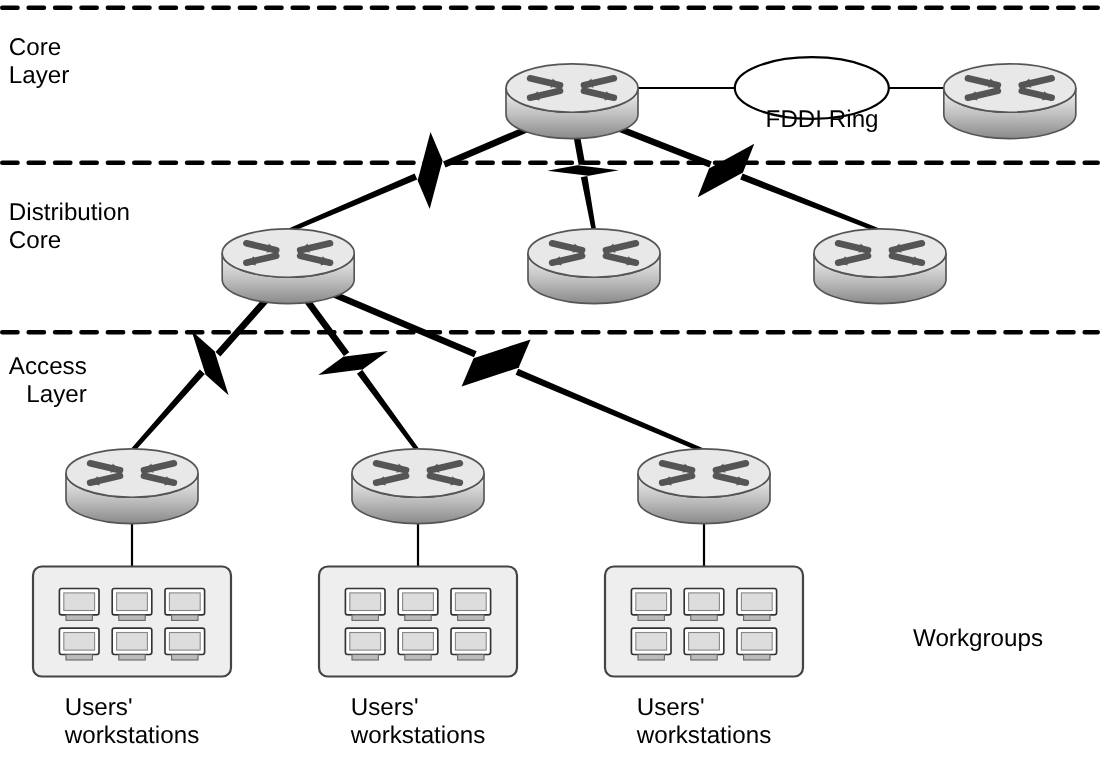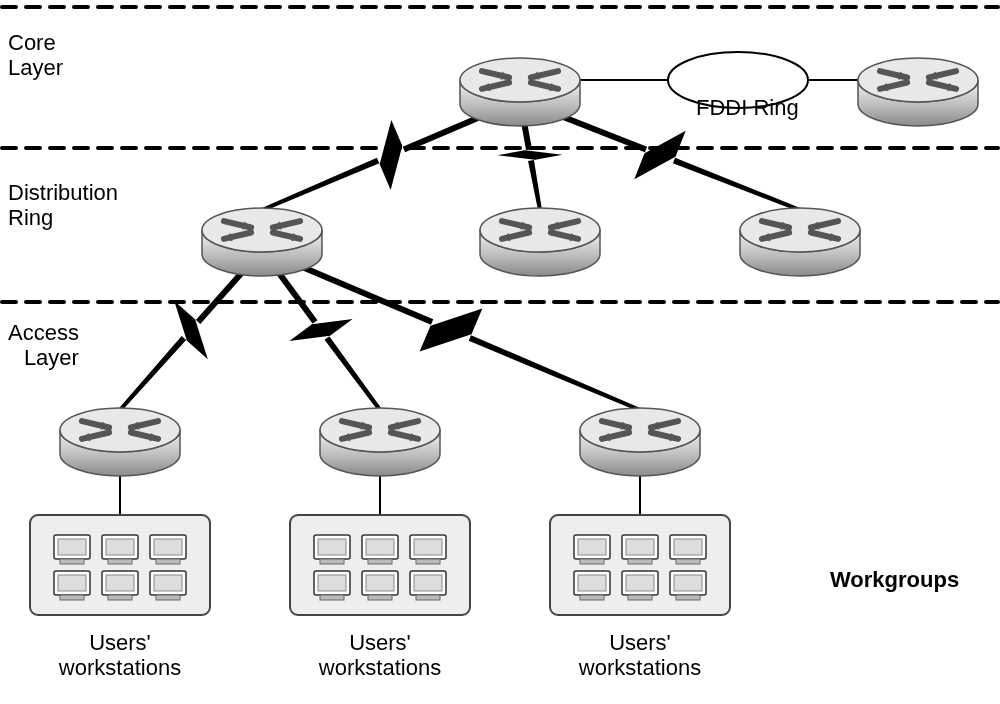--- a/index.html
+++ b/index.html
@@ -1,20 +1,20 @@
 <!DOCTYPE html>
 <html><head>
 <meta charset="utf-8">
 <style>
   html,body{margin:0;padding:0;background:#fff;font-family:Arial,Helvetica,sans-serif}
   .stage{position:relative;width:1000px;height:704px}
   svg{position:absolute;left:0;top:0}
   .lbl{position:absolute;font-size:22px;color:#000;line-height:1.15}
-  .lbl.b{font-weight:700}
-  .lbl.c{text-align:center;transform:translateX(-50%)}
+  .lbl.b{font-weight:400}
+  .lbl.c{transform:translateX(-50%)}
 </style>
 </head>
 <body>
 
 <div class="stage">
 <svg id="svg" width="1000" height="704">
       <line x1="2" y1="7" x2="998" y2="7" stroke="#000" stroke-width="4" stroke-dasharray="14 10" stroke-linecap="round"></line>
       <line x1="2" y1="148" x2="998" y2="148" stroke="#000" stroke-width="4" stroke-dasharray="14 10" stroke-linecap="round"></line>
       <line x1="2" y1="302" x2="998" y2="302" stroke="#000" stroke-width="4" stroke-dasharray="14 10" stroke-linecap="round"></line>
       <ellipse cx="738" cy="80" rx="70" ry="28" fill="#fff" stroke="#000" stroke-width="2"></ellipse>
@@ -242,21 +242,21 @@
         <line x1="629.1243065555602" y1="432.53570957044417" x2="601.9350729444607" y2="438.8749834965547" stroke="#555" stroke-width="6" stroke-linecap="round"></line>
         <polygon points="601.9350729444607,438.8749834965547 608.6472711825048,432.8794522596085 610.6067547043195,441.283704205921" fill="#555"></polygon>
         <line x1="678.0649270555393" y1="421.1250165034453" x2="650.8756934444398" y2="427.4642904295558" stroke="#555" stroke-width="6" stroke-linecap="round"></line>
         <polygon points="650.8756934444398,427.4642904295558 657.5878916824839,421.4687591926096 659.5473752042986,429.8730111389221" fill="#555"></polygon>
       </g>
     </svg>
 
 <div class="lbl" style="left: 8px; top: 30px; white-space: pre;">Core
 Layer</div>
 <div class="lbl" style="left: 8px; top: 180px; white-space: pre;">Distribution
-Ring</div>
+Core</div>
 <div class="lbl" style="left: 8px; top: 320px; white-space: pre; text-align: right;">Access
 Layer</div>
 <div class="lbl" style="left: 696px; top: 69px; white-space: pre; margin-top: 26px;">FDDI Ring</div>
 <div class="lbl b" style="left: 830px; top: 567px; white-space: pre;">Workgroups</div>
 <div class="lbl c" style="left: 120px; top: 630px; white-space: pre;">Users'
 workstations</div>
 <div class="lbl c" style="left: 380px; top: 630px; white-space: pre;">Users'
 workstations</div>
 <div class="lbl c" style="left: 640px; top: 630px; white-space: pre;">Users'
 workstations</div>

